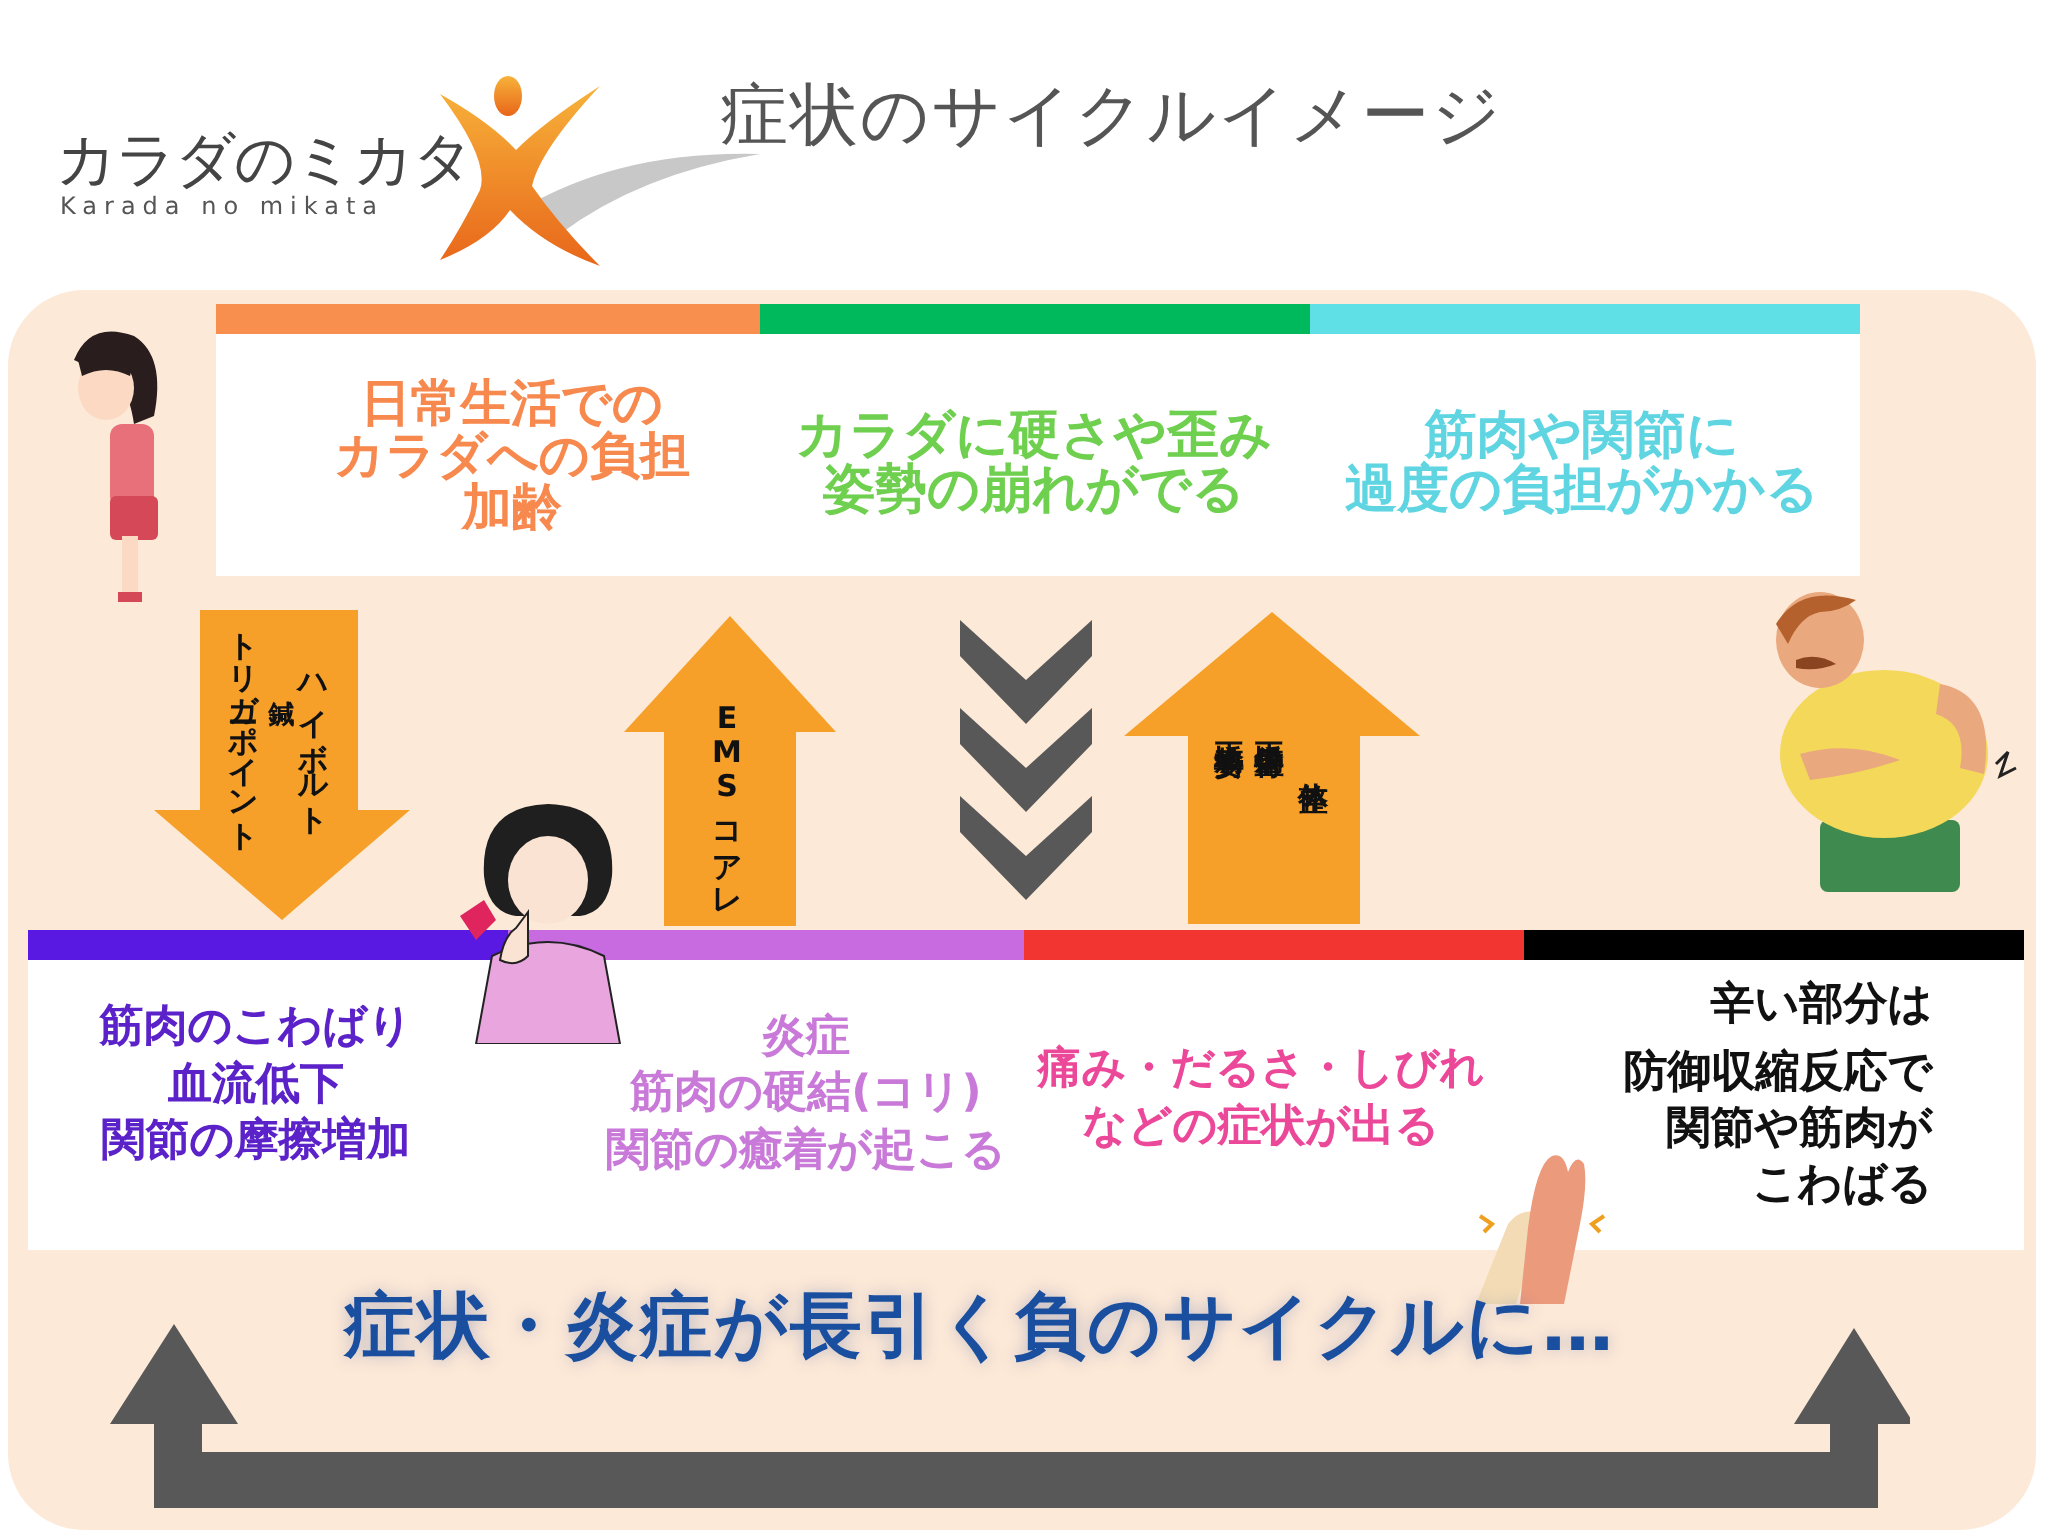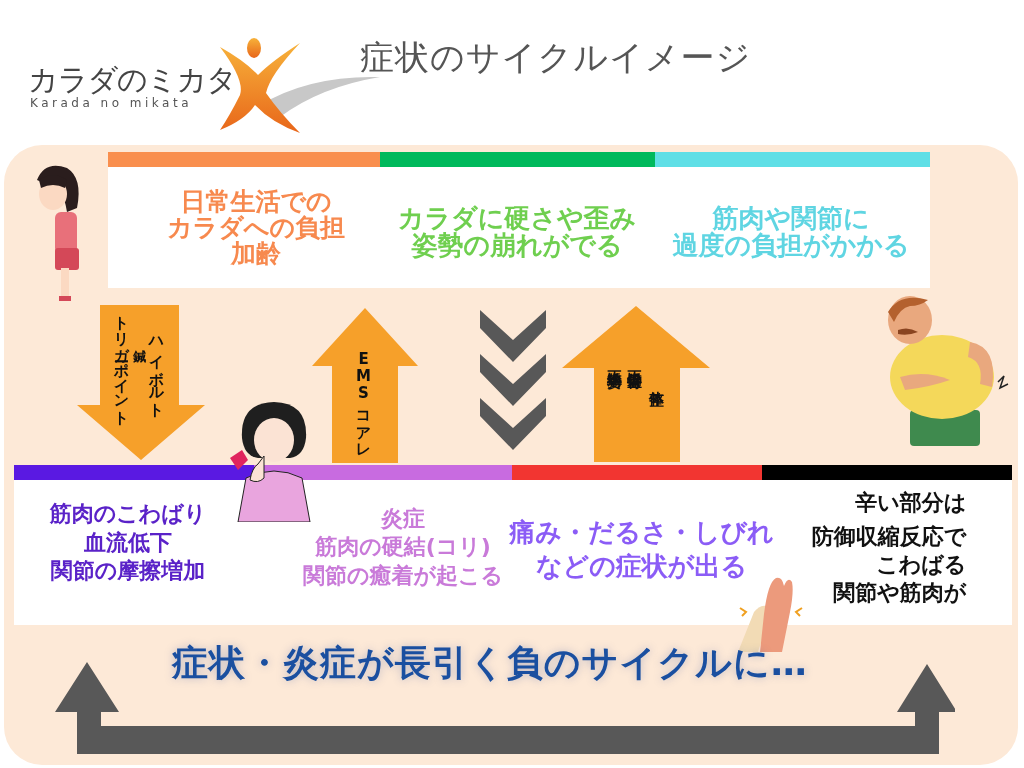--- a/index.html
+++ b/index.html
@@ -140,32 +140,32 @@
     <div>関節の摩擦増加</div>
   </div>
 </div>
 <div class="bot-col" style="left:258px;width:245px;font-size:22px;color:#c97ad9;top:490px;height:115px;justify-content:flex-end;">
   <div>
     <div>炎症</div>
     <div>筋肉の硬結(コリ)</div>
     <div>関節の癒着が起こる</div>
   </div>
 </div>
-<div class="bot-col" style="left:509px;width:265px;font-size:26px;color:#8b5cf6;top:500px;height:100px;">
+<div class="bot-col" style="left:498px;width:265px;font-size:22px;color:#ec4899;top:500px;height:100px;">
   <div>
     <div>痛み・だるさ・しびれ</div>
     <div>などの症状が出る</div>
   </div>
 </div>
 <div class="bot-col" style="left:770px;width:238px;font-size:22px;color:#111111;top:478px;height:140px;line-height:1.28;text-align:right;">
   <div>
     <div style="margin-bottom:6px;">辛い部分は</div>
     <div>防御収縮反応で</div>
+    <div>関節や筋肉が</div>
     <div>こわばる</div>
-    <div>関節や筋肉が</div>
   </div>
 </div>
 
 <svg style="position:absolute;left:732px;top:572px;" width="80" height="80" viewBox="0 0 80 80">
   <path d="M6 80 L22 40 Q30 30 40 36 L26 80 Z" fill="#f2dbb5"></path>
   <path d="M28 80 L32 42 Q36 10 44 6 Q50 4 52 14 Q56 4 60 10 Q62 20 58 40 L50 80 Z" fill="#ec9a7c"></path>
   <path d="M8 36 L14 40 L10 44" stroke="#f0a020" stroke-width="2" fill="none"></path>
   <path d="M70 36 L64 40 L68 44" stroke="#f0a020" stroke-width="2" fill="none"></path>
 </svg>
 

